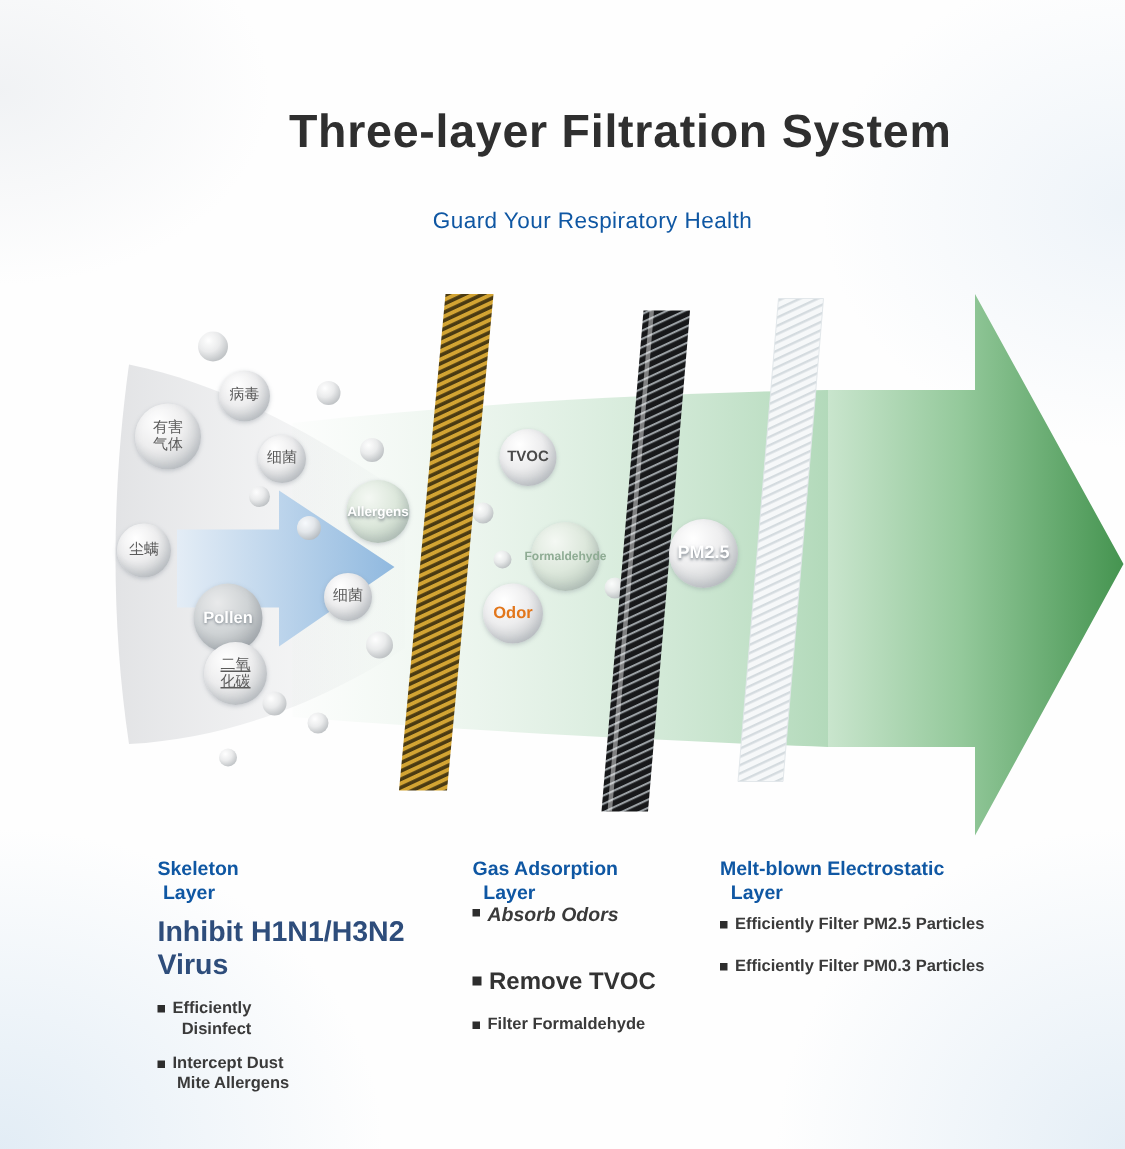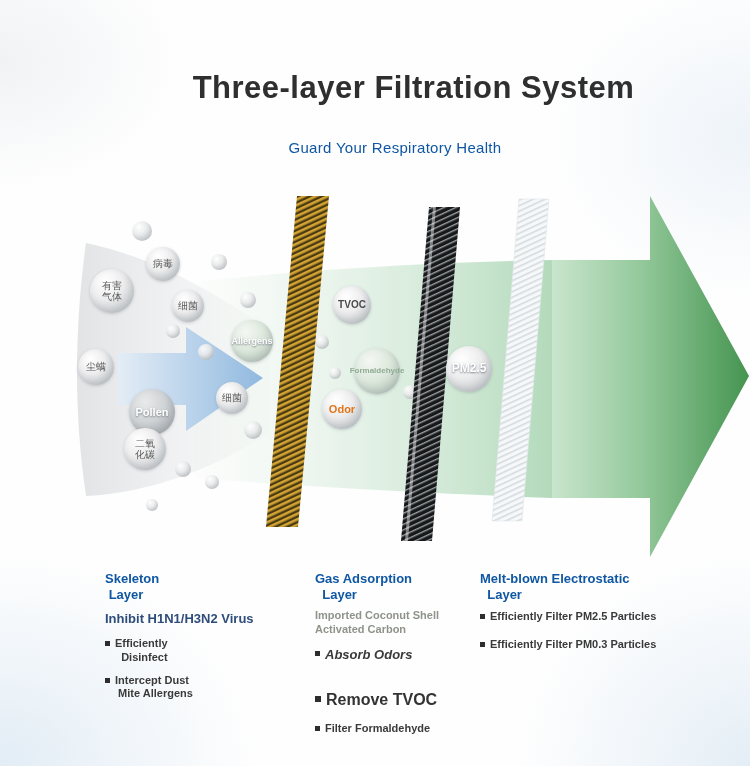--- a/index.html
+++ b/index.html
@@ -30,21 +30,21 @@
     font-size:10px; line-height:1.15; color:#5a5a5a; white-space:pre-line;
     background:radial-gradient(circle at 35% 28%, #ffffff, #ededee 42%, #c9ccce 78%, #b3b7ba);
     box-shadow:0 1px 3px rgba(120,130,140,.35), inset -2px -3px 6px rgba(130,140,150,.25);
   }
   .bubble.greenish { background:radial-gradient(circle at 35% 28%, #f4f8f3, #dde8dc 45%, #bccbbe 80%, #a6b8a9); }
   .bubble.darkish  { background:radial-gradient(circle at 35% 28%, #e9eaeb, #cfd3d5 45%, #a9aeb1 80%, #979da1);margin-left:40px; }
   .bubble.white-text { color:#ffffff; font-weight:bold; text-shadow:0 1px 2px rgba(95,105,115,.8); }
 
   .legend-col { position:absolute; }
   .heading { color:#0f57a3; font-weight:bold; font-size:13px; line-height:1.2; white-space:pre-wrap; }
-  .sub1 { color:#2e4d7b; font-weight:bold; font-size:13px; margin:9px 0 11px; }
+  .sub1 { color:#2e4d7b; font-weight:bold; font-size:19px; margin:9px 0 11px; }
   .sub2 { color:#8f948b; font-weight:bold; font-size:11px; line-height:1.3; margin:6px 0 10px; white-space:pre-wrap; }
   .bullet { display:flex; align-items:flex-start; font-weight:bold; color:#3a3a3a; margin-bottom:9px; }
   .bullet .bt { white-space:pre-wrap; line-height:1.25; }
   .sq { width:5px; height:5px; background:#2d2d2d; margin:4px 5px 0 0; flex:none; }
   .sq.big { width:6px; height:6px; margin-top:6px; }
   .b-sm .bt { font-size:11px; }
   .b-md .bt { font-size:13px; }
   .b-lg .bt { font-size:16px; color:#333333; }
   .b-lg { margin-bottom:12px; }
   .b-md { margin-bottom:27px;font-style:italic; }
@@ -130,21 +130,21 @@
   </svg>
 
   <div class="bubble" style="left:90px;top:269px;width:44px;height:44px;">有害
 气体</div>
   <div class="bubble" style="left:146px;top:247px;width:34px;height:34px;">病毒</div>
   <div class="bubble" style="left:172px;top:290px;width:32px;height:32px;">细菌</div>
   <div class="bubble greenish white-text" style="left:231px;top:320px;width:42px;height:42px;font-size:9px;">Allergens</div>
   <div class="bubble" style="left:78px;top:349px;width:36px;height:36px;">尘螨</div>
   <div class="bubble" style="left:216px;top:382px;width:32px;height:32px;">细菌</div>
   <div class="bubble darkish white-text" style="left:89px;top:389px;width:46px;height:46px;font-size:11px;">Pollen</div>
-  <div class="bubble" style="left:124px;top:428px;width:42px;height:42px;">二氧
+  <div class="bubble" style="left:136px;top:428px;width:42px;height:42px;text-decoration:underline;">二氧
 化碳</div>
   <div class="bubble" style="left:333px;top:286px;width:38px;height:38px;font-weight:bold;color:#4a4a4a;">TVOC</div>
   <div class="bubble greenish" style="left:354px;top:348px;width:46px;height:46px;font-size:8px;font-weight:bold;color:#8fac94;">Formaldehyde</div>
   <div class="bubble" style="left:322px;top:389px;width:40px;height:40px;font-size:11px;font-weight:bold;color:#e2761b;">Odor</div>
   <div class="bubble white-text" style="left:446px;top:346px;width:46px;height:46px;font-size:12px;">PM2.5</div>
 
   <div class="legend-col" style="left:105px;top:571px;width:200px;">
     <div class="heading">Skeleton
  Layer</div>
     <div class="sub1">Inhibit H1N1/H3N2 Virus</div>
@@ -156,22 +156,20 @@
     <div class="bullet b-sm">
       <span class="sq"></span>
       <span class="bt">Intercept Dust
  Mite Allergens</span>
     </div>
   </div>
 
   <div class="legend-col" style="left:315px;top:571px;width:160px;">
     <div class="heading">Gas Adsorption
   Layer</div>
-    <div class="sub2">Imported Coconut Shell
-Activated Carbon</div>
     <div class="bullet b-md">
       <span class="sq"></span>
       <span class="bt">Absorb Odors</span>
     </div>
     <div class="bullet b-lg">
       <span class="sq big"></span>
       <span class="bt">Remove TVOC</span>
     </div>
     <div class="bullet b-sm">
       <span class="sq"></span>

